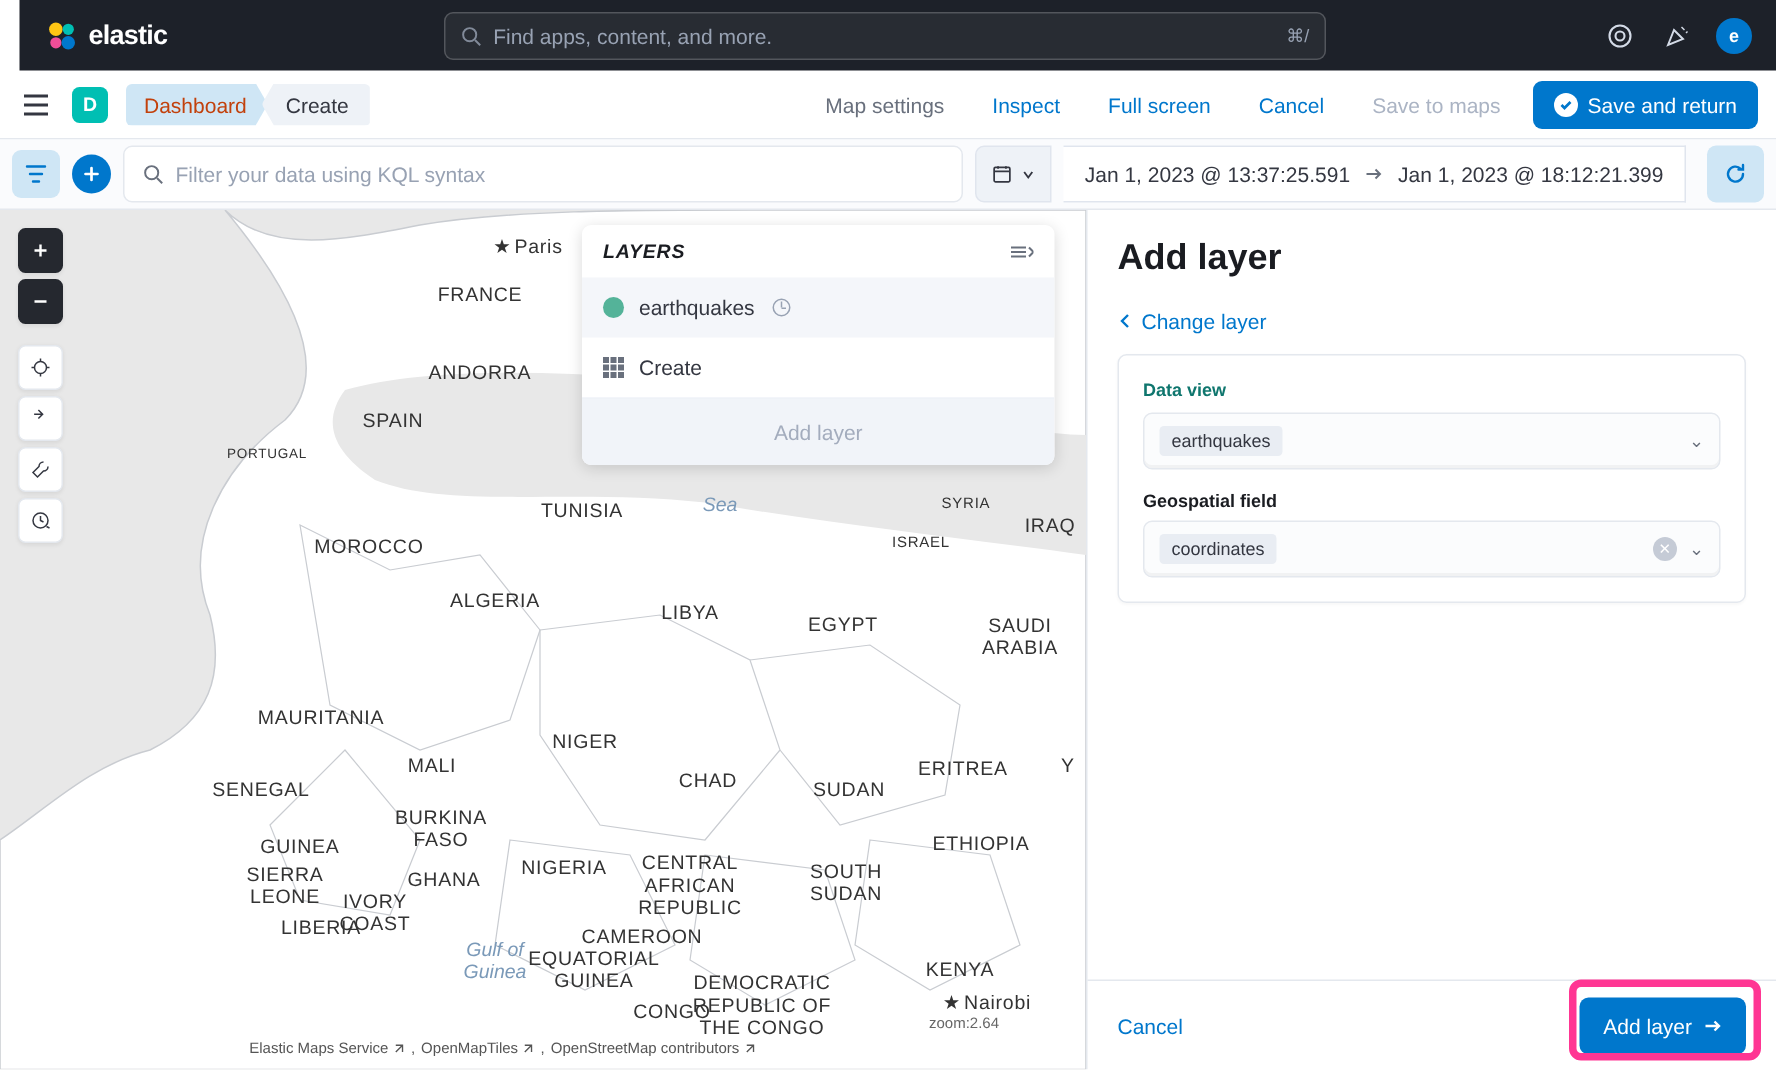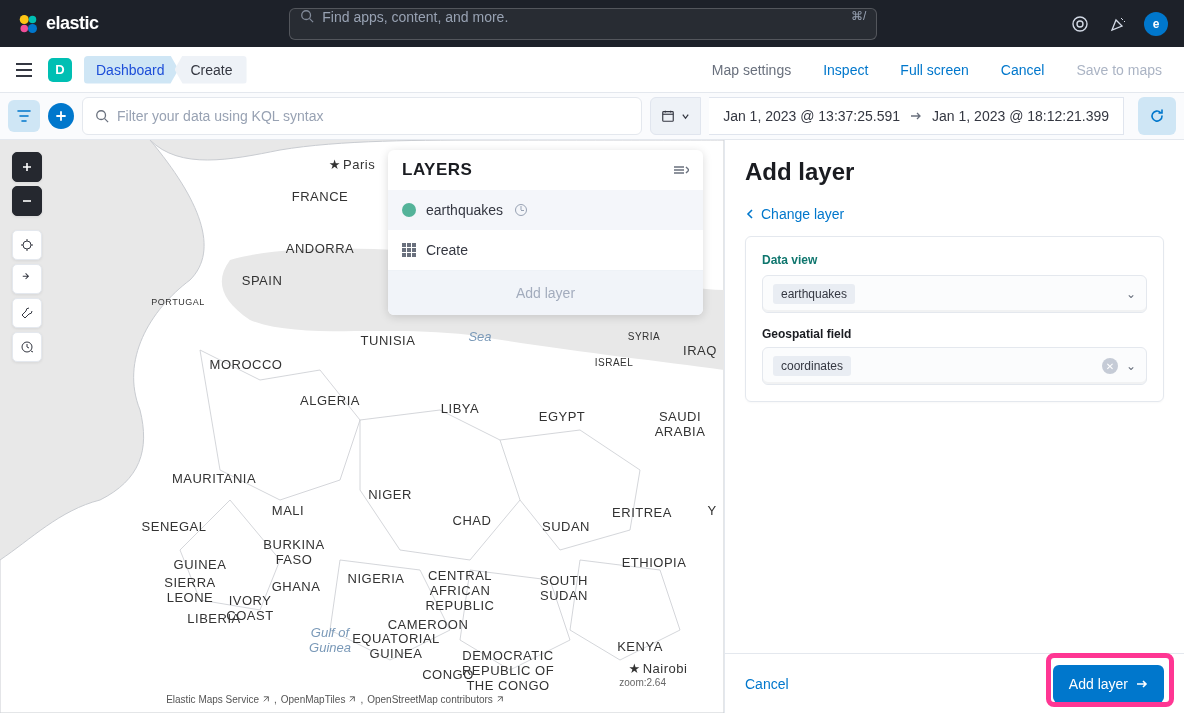--- a/index.html
+++ b/index.html
@@ -1,39 +1,39 @@
 <!DOCTYPE html>
 <html><head>
 <meta charset="utf-8">
 <style>
 * { box-sizing: border-box; margin: 0; padding: 0; font-family: -apple-system, BlinkMacSystemFont, "Segoe UI", Helvetica, Arial, sans-serif; }
 body { width: 1184px; height: 713px; background: #fff; overflow: hidden; position: relative; }
 
 
-.topbar { height: 47px; background: #1d2129; display: flex; align-items: center; padding: 0 16px; color: #fff; }
+.topbar { height: 47px; background: #1d2129; display: flex; align-items: center; padding: 0 16px; color: #fff; margin-left: 13px; }
 .logo-cluster { display: flex; align-items: center; gap: 6px; }
 .logo-svg { width: 24px; height: 24px; }
 .logo-text { font-weight: 700; font-size: 18px; letter-spacing: -0.5px; }
 .search-wrap { flex: 1; display: flex; justify-content: center; }
-.search-box { width: 588px; height: 32px; background: rgba(255,255,255,0.05); border: 1px solid rgba(255,255,255,0.2); border-radius: 6px; display: flex; align-items: flex-start; padding: 0 10px; gap: 8px; }
+.search-box { width: 588px; height: 32px; background: rgba(255,255,255,0.05); border: 1px solid rgba(255,255,255,0.2); border-radius: 6px; display: flex; align-items: center; padding: 0 10px; gap: 8px; }
 .search-box .icon { opacity: .8; }
 .search-box .placeholder { color: #98a2b3; font-size: 14px; flex: 1; }
 .search-box .kbd { font-size: 12px; color: #98a2b3; }
 .top-right { display: flex; align-items: center; gap: 14px; }
 .icon-btn-dark { width: 24px; height: 24px; display: flex; align-items: center; justify-content: center; color: #d3dae6; cursor: pointer; }
 .avatar { width: 24px; height: 24px; border-radius: 50%; background: #07c; display: flex; align-items: center; justify-content: center; font-size: 12px; font-weight: 600; color: #fff; }
 
 
 .subbar { height: 46px; border-bottom: 1px solid #e4e8ee; display: flex; align-items: center; padding: 0 12px; gap: 12px; }
 .hamburger { width: 24px; height: 24px; display: flex; flex-direction: column; justify-content: center; gap: 4px; cursor: pointer; }
 .hamburger div { height: 2px; background: #343741; width: 16px; margin: 0 auto; }
 .space-avatar { width: 24px; height: 24px; border-radius: 5px; background: #00bfb3; color: #fff; font-weight: 700; font-size: 13px; display: flex; align-items: center; justify-content: center; }
 .breadcrumb { display: flex; align-items: center; }
 .crumb { height: 28px; display: flex; align-items: center; padding: 0 14px 0 18px; font-size: 14px; position: relative; }
-.crumb:first-child { background: #cfe6f5; color: #1d4ed8; border-radius: 4px 0 0 4px; padding-left: 12px; clip-path: polygon(0 0, calc(100% - 8px) 0, 100% 50%, calc(100% - 8px) 100%, 0 100%); }
+.crumb:first-child { background: #cfe6f5; color: #c2410c; border-radius: 4px 0 0 4px; padding-left: 12px; clip-path: polygon(0 0, calc(100% - 8px) 0, 100% 50%, calc(100% - 8px) 100%, 0 100%); }
 .crumb.last { background: #eef2f7; color: #343741; border-radius: 0 4px 4px 0; clip-path: polygon(8px 0, 100% 0, 100% 100%, 8px 100%, 0 50%); margin-left: -4px; padding-left: 16px; }
 .subbar-spacer { flex: 1; }
 .text-btn { font-size: 14px; padding: 6px 10px; cursor: pointer; border: none; background: none; }
 .text-btn.gray { color: #69707d; }
 .text-btn.blue { color: #07c; }
 .text-btn.disabled { color: #abb4c4; }
 .primary-btn { background: #07c; color: #fff; border: none; border-radius: 6px; height: 32px; padding: 0 14px; font-size: 14px; font-weight: 500; display: flex; align-items: center; gap: 6px; cursor: pointer; }
 .check-circle { width: 16px; height: 16px; border-radius: 50%; background: #fff; display: flex; align-items: center; justify-content: center; }
 .check-circle svg { stroke: #07c; }
 
@@ -62,21 +62,21 @@
 
 
 .map-tools { position: absolute; left: 12px; top: 12px; display: flex; flex-direction: column; gap: 4px; }
 .tool-btn { width: 30px; height: 30px; border-radius: 5px; background: #fff; border: 1px solid #e4e8ee; box-shadow: 0 1px 3px rgba(0,0,0,.08); display: flex; align-items: center; justify-content: center; cursor: pointer; font-size: 15px; }
 .tool-btn.dark { background: #25282f; color: #fff; border-color: #25282f; }
 .tool-gap { height: 6px; }
 
 
 .layers-panel { position: absolute; left: 388px; top: 10px; width: 315px; background: #fff; border-radius: 6px; box-shadow: 0 2px 10px rgba(0,0,0,.15); overflow: hidden; }
 .layers-head { display: flex; align-items: center; justify-content: space-between; padding: 10px 14px; }
-.layers-head .title { font-size: 17px; font-weight: 700; letter-spacing: 0.5px; color: #1a1c21; }
+.layers-head .title { font-size: 13px; font-weight: 700; letter-spacing: 0.5px; color: #1a1c21; font-style: italic; }
 .layer-row { display: flex; align-items: center; gap: 10px; padding: 12px 14px; font-size: 14px; color: #343741; cursor: pointer; }
 .layer-row.active { background: #f4f6fa; }
 .layer-swatch-circle { width: 14px; height: 14px; border-radius: 50%; background: #54b399; }
 .layer-swatch-grid { display: grid; grid-template-columns: repeat(3,4px); grid-template-rows: repeat(3,4px); gap: 1px; }
 .layer-swatch-grid div { background: #69707d; }
 .clock-icon { width: 12px; height: 12px; border: 1px solid #98a2b3; border-radius: 50%; position: relative; margin-left: 2px;}
 .clock-icon::before { content:""; position:absolute; width:1px; height:4px; background:#98a2b3; left:50%; top:1px; transform:translateX(-50%);}
 .clock-icon::after { content:""; position:absolute; width:3px; height:1px; background:#98a2b3; left:50%; top:50%; }
 .add-layer-disabled { background: #f1f4f9; color: #a3acbd; text-align: center; padding: 14px; font-size: 14px; border-top: 1px solid #eef2f7; }
 
@@ -153,20 +153,28 @@
   <div class="breadcrumb">
     <span class="crumb">Dashboard</span>
     <span class="crumb last">Create</span>
   </div>
   <div class="subbar-spacer"></div>
   <button class="text-btn gray">Map settings</button>
   <button class="text-btn blue">Inspect</button>
   <button class="text-btn blue">Full screen</button>
   <button class="text-btn blue">Cancel</button>
   <button class="text-btn disabled">Save to maps</button>
+  <button class="primary-btn">
+    <span class="check-circle">
+        <svg width="10" height="10" viewBox="0 0 10 10">
+          <polyline points="2,5 4,7 8,3" fill="none" stroke-width="1.8"></polyline>
+        </svg>
+      </span>
+    <span>Save and return</span>
+  </button>
 </div>
 
 <div class="filterbar">
   <div class="round-btn blue-light">
     <svg width="16" height="16" viewBox="0 0 16 16">
         <path d="M2 3h12M4 8h8M6 13h4" stroke="#07c" stroke-width="1.6" stroke-linecap="round"></path>
       </svg>
   </div>
   <div class="filter-circle">
     <svg width="12" height="12" viewBox="0 0 12 12">

